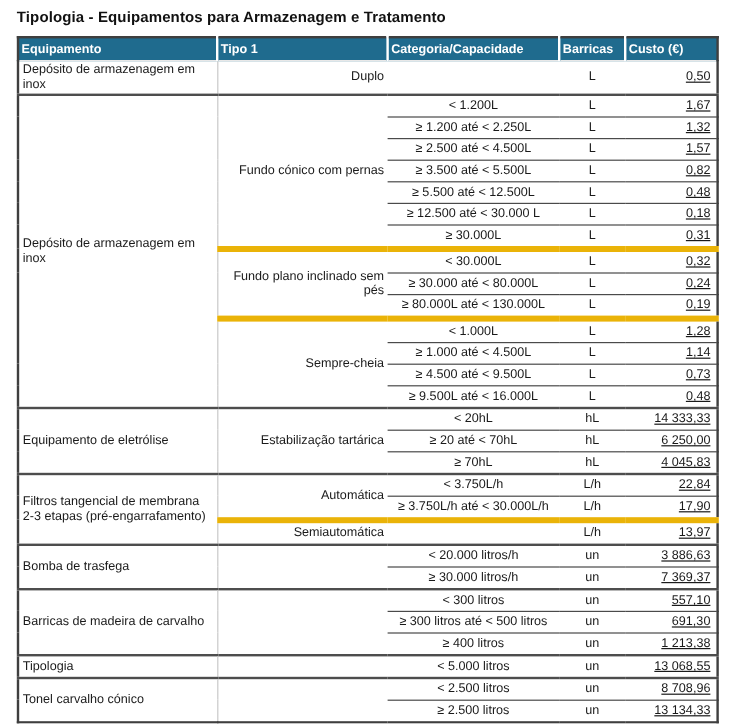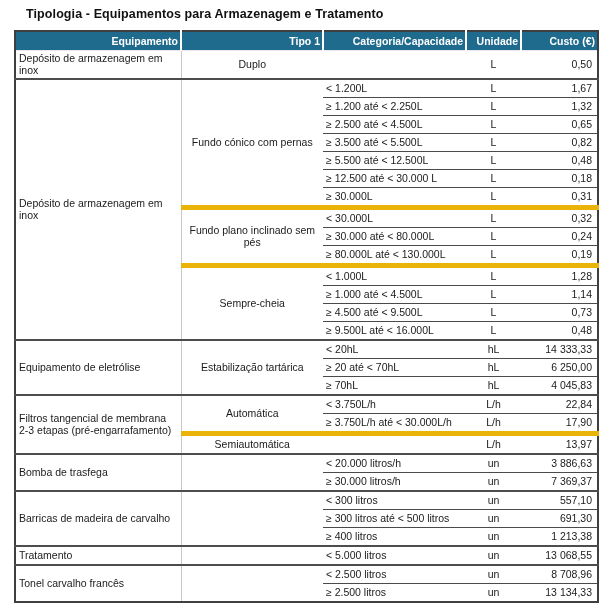--- a/index.html
+++ b/index.html
@@ -8,60 +8,60 @@
     background: #ffffff;
     font-family: "Liberation Sans", sans-serif;
     color: #1a1a1a;
     overflow: hidden;
   }
   .page { padding: 4px 14px 0 14px; }
   .title {
     font-size: 12.5px;
     font-weight: bold;
     color: #111111;
-    margin: 3px 0 9px 12px;
+    margin: 3px 0 9px 0;
     letter-spacing: 0.1px;
   }
   table.main {
     border-collapse: collapse;
     table-layout: fixed;
     width: 583px;
     border: 2px solid #3f3f3f;
   }
   col.c-equip { width: 166px; }
   col.c-tipo  { width: 142px; }
   col.c-cat   { width: 143px; }
   col.c-un    { width: 55px; }
   col.c-custo { width: 77px; }
 
   th {
     background: #1f6b8e;
     color: #ffffff;
     font-size: 10.5px;
     font-weight: bold;
-    text-align: right;
+    text-align: left;
     padding: 3px 2px;
     border-left: 2px solid #ffffff;
     border-bottom: 1px solid #e8e8e8;
   }
   th:first-child { border-left: none; }
 
   td {
     font-size: 10.5px;
     color: #1a1a1a;
     padding: 1px 3px;
     height: 15px;
     vertical-align: middle;
     line-height: 1.18;
   }
   .cell-equip { text-align: left; border-right: 1px solid #c9c9c9; }
-  .cell-tipo  { text-align: center; margin-left: 28px; }
-  .cell-cat   { white-space: nowrap; }
+  .cell-tipo  { text-align: right; margin-left: 28px; }
+  .cell-cat   { text-align: center; white-space: nowrap; }
   .cell-un    { text-align: center; }
-  .cell-custo { text-align: right; padding-right: 5px; white-space: nowrap; }
+  .cell-custo { text-align: right; padding-right: 5px; white-space: nowrap; text-decoration: underline; }
 
   tr.group-start td { border-top: 2px solid #4d4d4d; }
   tr.tipo-start  td { border-top: 5px solid #eab308; }
   tr.cat-start   td { border-top: 1px solid #4a4a4a; }
   tbody tr:first-child td { border-top: none; }
 </style>
 </head>
 <body>
 
 <div class="page">
@@ -73,21 +73,21 @@
         <col class="c-tipo">
         <col class="c-cat">
         <col class="c-un">
         <col class="c-custo">
     </colgroup>
     <thead>
       <tr>
         <th>Equipamento</th>
         <th>Tipo 1</th>
         <th>Categoria/Capacidade</th>
-        <th>Unidade</th>
+        <th>Barricas</th>
         <th>Custo (€)</th>
       </tr>
     </thead>
     <tbody>
         <tr class="group-start">
           <td class="cell-equip">Depósito de armazenagem em inox</td>
           <td class="cell-tipo">Duplo</td>
           <td class="cell-cat"></td>
           <td class="cell-un">L</td>
           <td class="cell-custo">0,50</td>
@@ -100,21 +100,21 @@
           <td class="cell-custo">1,67</td>
         </tr>
         <tr class="cat-start">
           <td class="cell-cat">≥ 1.200 até &lt; 2.250L</td>
           <td class="cell-un">L</td>
           <td class="cell-custo">1,32</td>
         </tr>
         <tr class="cat-start">
           <td class="cell-cat">≥ 2.500 até &lt; 4.500L</td>
           <td class="cell-un">L</td>
-          <td class="cell-custo">0,65</td>
+          <td class="cell-custo">1,57</td>
         </tr>
         <tr class="cat-start">
           <td class="cell-cat">≥ 3.500 até &lt; 5.500L</td>
           <td class="cell-un">L</td>
           <td class="cell-custo">0,82</td>
         </tr>
         <tr class="cat-start">
           <td class="cell-cat">≥ 5.500 até &lt; 12.500L</td>
           <td class="cell-un">L</td>
           <td class="cell-custo">0,48</td>
@@ -224,28 +224,28 @@
           <td class="cell-cat">≥ 300 litros até &lt; 500 litros</td>
           <td class="cell-un">un</td>
           <td class="cell-custo">691,30</td>
         </tr>
         <tr class="cat-start">
           <td class="cell-cat">≥ 400 litros</td>
           <td class="cell-un">un</td>
           <td class="cell-custo">1 213,38</td>
         </tr>
         <tr class="group-start">
-          <td class="cell-equip">Tratamento</td>
+          <td class="cell-equip">Tipologia</td>
           <td class="cell-tipo"></td>
           <td class="cell-cat">&lt; 5.000 litros</td>
           <td class="cell-un">un</td>
           <td class="cell-custo">13 068,55</td>
         </tr>
         <tr class="group-start">
-          <td class="cell-equip" rowspan="2">Tonel carvalho francês</td>
+          <td class="cell-equip" rowspan="2">Tonel carvalho cónico</td>
           <td class="cell-tipo" rowspan="2"></td>
           <td class="cell-cat">&lt; 2.500 litros</td>
           <td class="cell-un">un</td>
           <td class="cell-custo">8 708,96</td>
         </tr>
         <tr class="cat-start">
           <td class="cell-cat">≥ 2.500 litros</td>
           <td class="cell-un">un</td>
           <td class="cell-custo">13 134,33</td>
         </tr>

